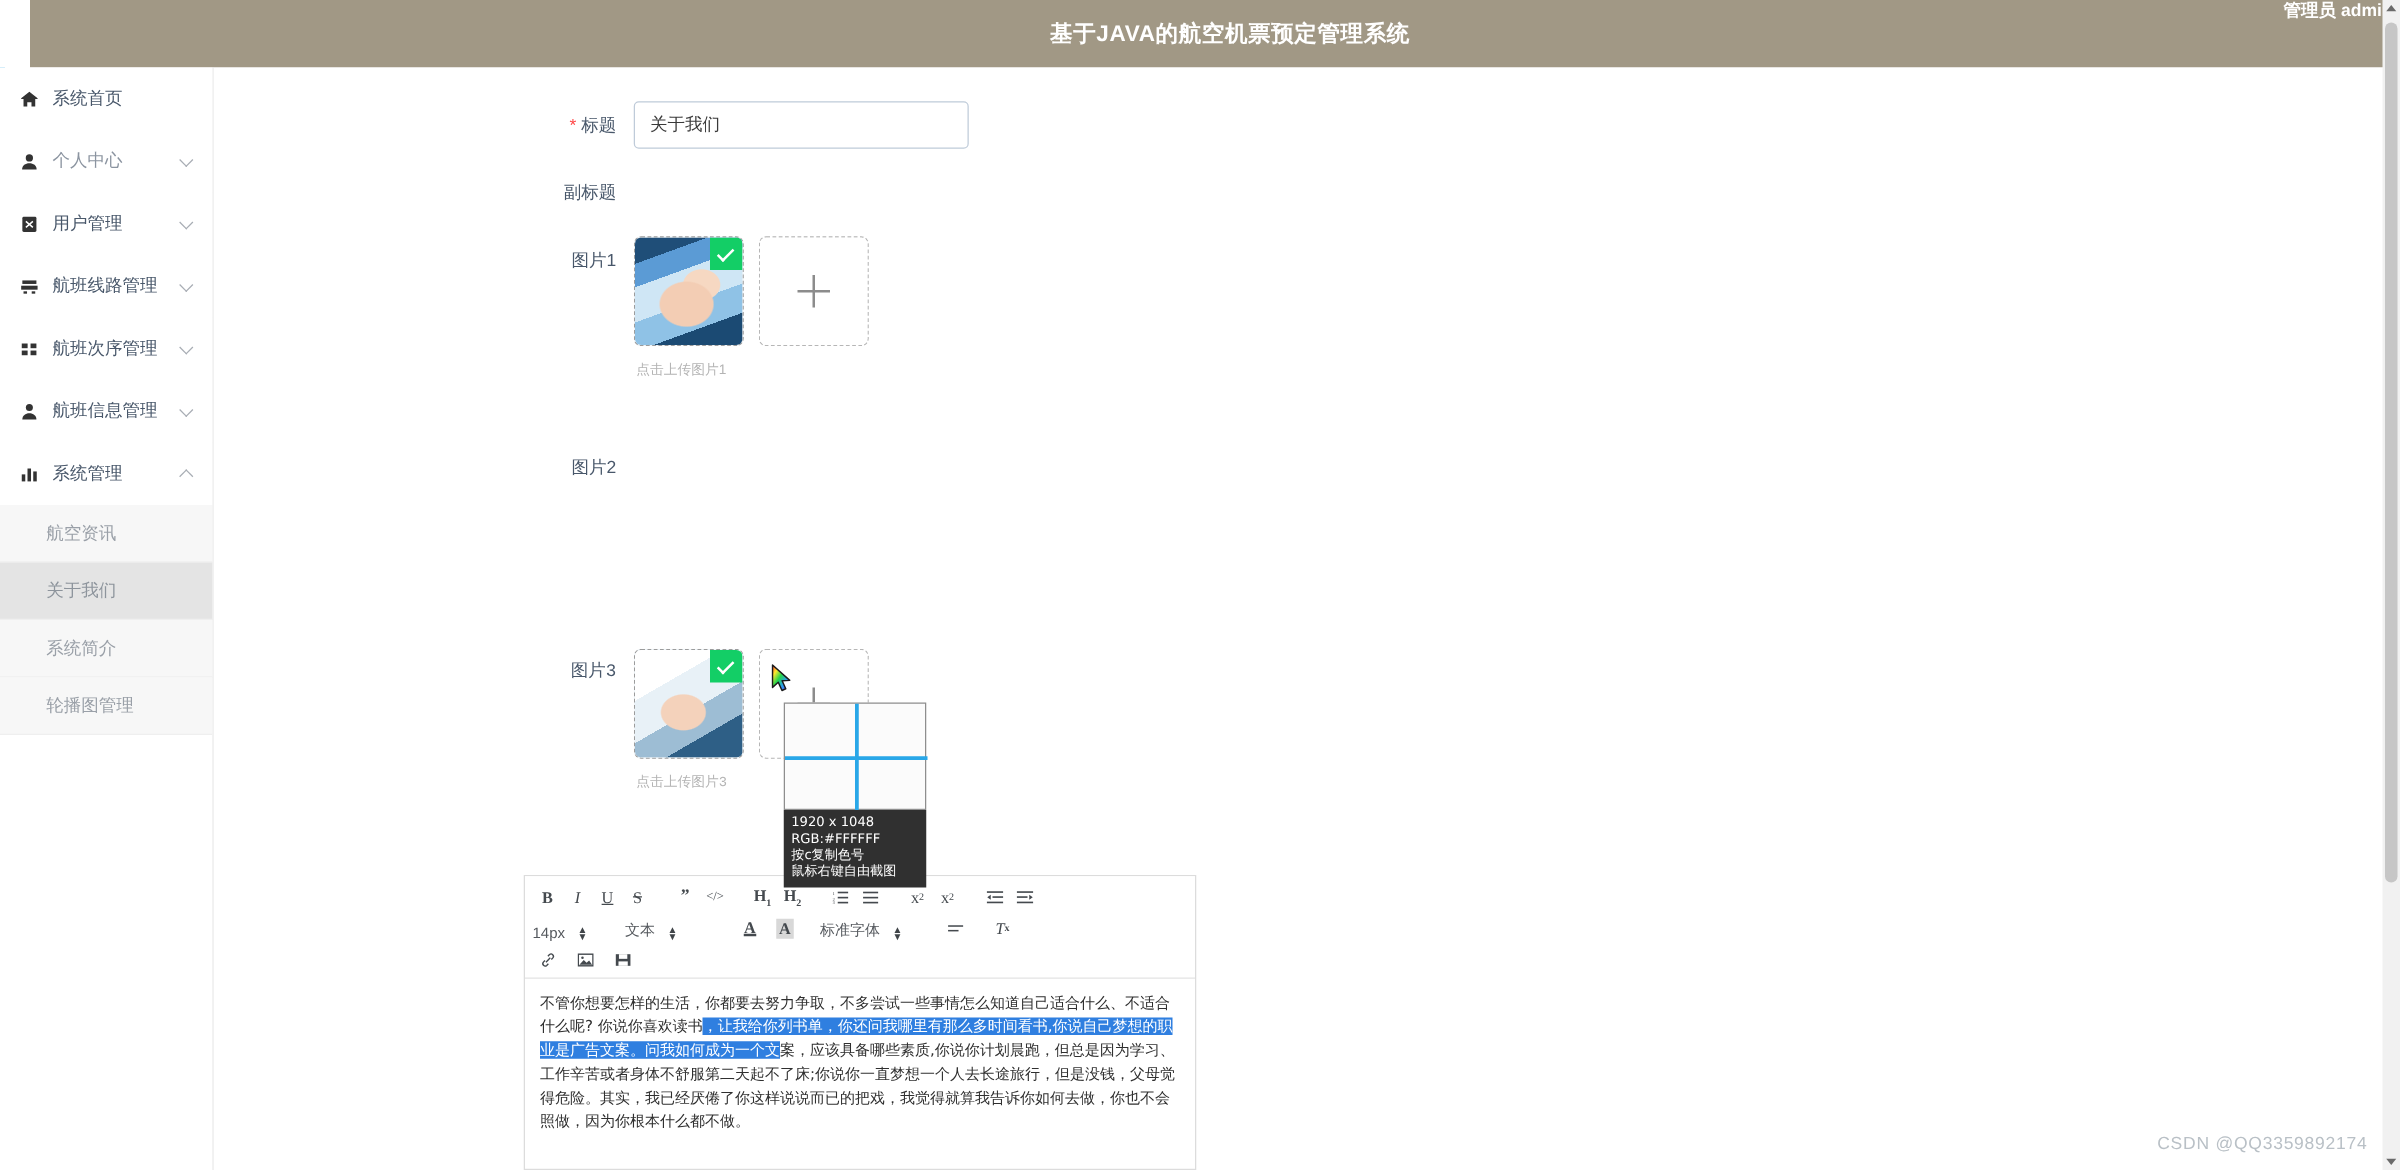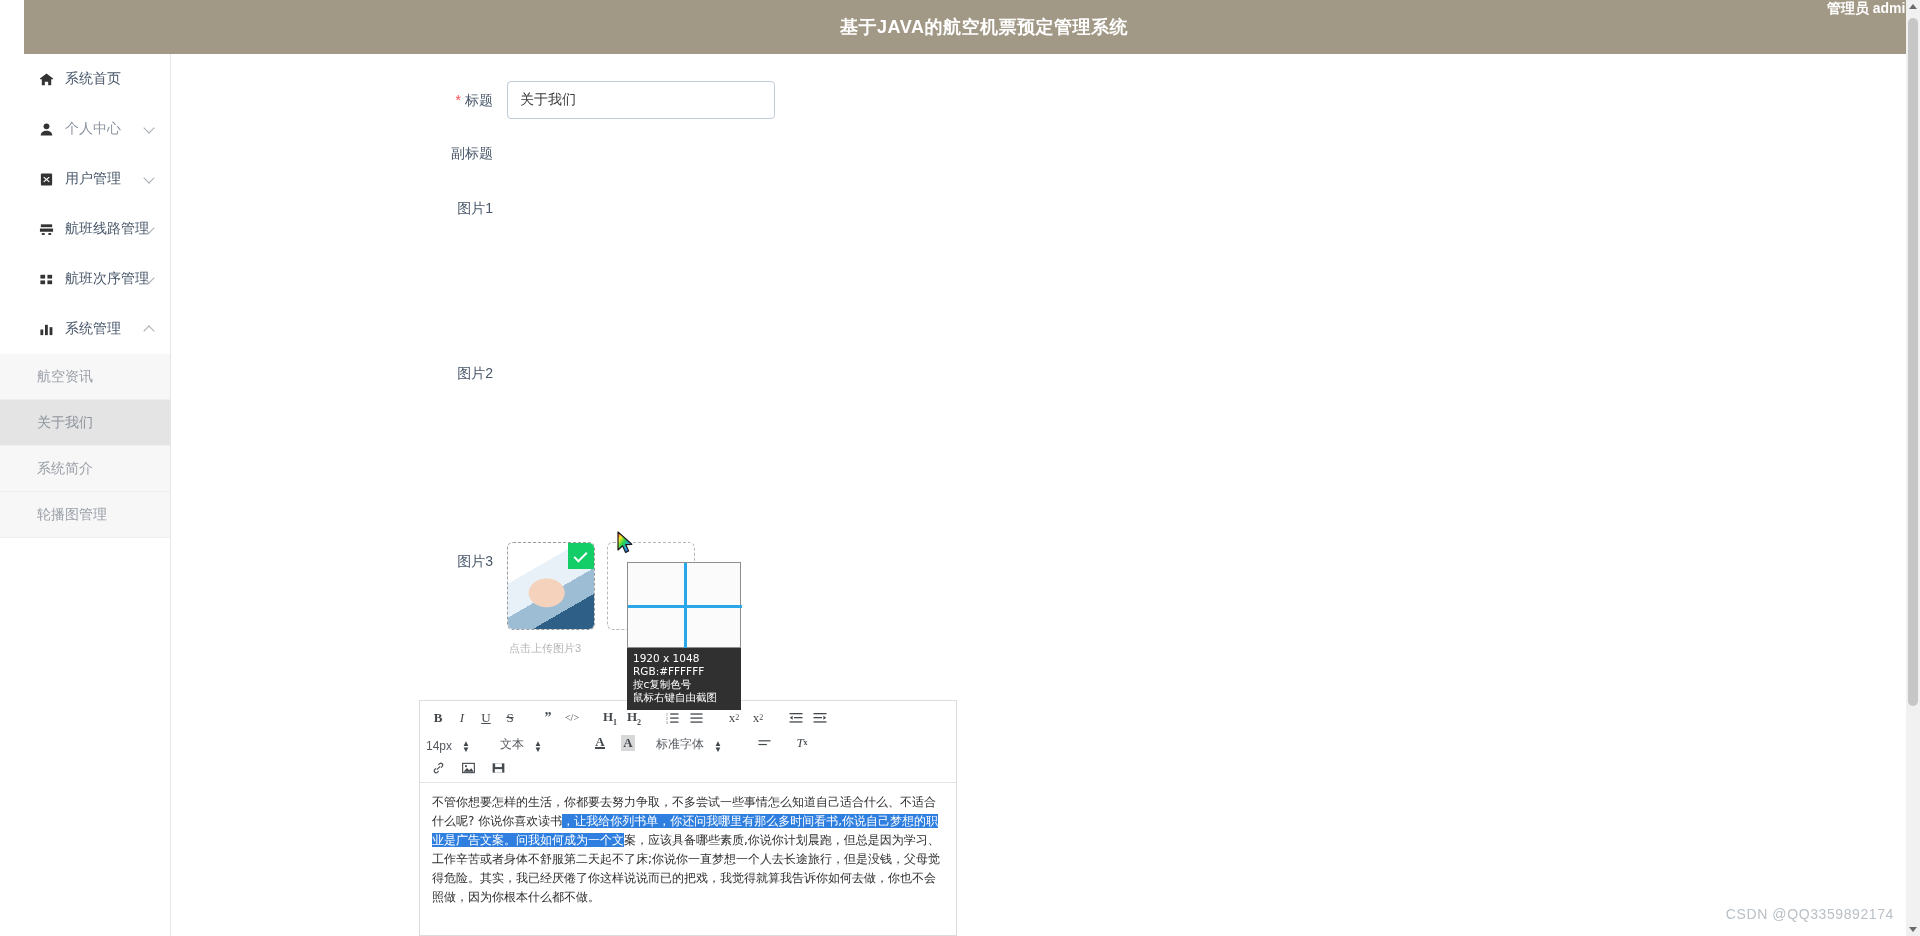--- a/index.html
+++ b/index.html
@@ -33,21 +33,21 @@
   }
 
   
   .sidebar {
     position: absolute; top: 54px; left: 0; width: 171px; height: 882px;
     background: #ffffff; border-right: 1px solid #e6e6e6;
     overflow: hidden;
   }
   .menu-item {
     height: 50px; display: flex; align-items: center;
-    padding-left: 39px; gap: 11px;
+    padding-left: 16px; gap: 11px;
     font-size: 14px; color: #48576a; cursor: pointer; position: relative;
     background: #fff;
   }
   .menu-item.muted { color: #8b94a0; }
   .menu-item .ic {
     width: 15px; height: 15px; display:inline-flex;
     align-items:center; justify-content:center; flex: 0 0 15px;
   }
   .menu-item .ic svg { display:block; }
   .menu-item .arrow {
@@ -262,20 +262,30 @@
             <rect x="1.5" y="3" width="5" height="4" fill="#333"></rect>
             <rect x="9" y="3" width="5" height="4" fill="#333"></rect>
             <rect x="1.5" y="9" width="5" height="4" fill="#333"></rect>
             <rect x="9" y="9" width="5" height="4" fill="#333"></rect>
           </svg>
       </span>
       <span>航班次序管理</span>
       <i class="arrow"></i>
     </div>
 
+    <div class="menu-item">
+      <span class="ic">
+        <svg width="15" height="15" viewBox="0 0 16 16">
+            <circle cx="8" cy="4.2" r="3" fill="#333"></circle>
+            <path fill="#333" d="M2 14.5c0-3.3 2.7-5.3 6-5.3s6 2 6 5.3z"></path>
+          </svg>
+      </span>
+      <span>航班信息管理</span>
+      <i class="arrow"></i>
+    </div>
 
     <div class="menu-item">
       <span class="ic">
         <svg width="15" height="15" viewBox="0 0 16 16">
             <rect x="1.5" y="8" width="3" height="6" fill="#333"></rect>
             <rect x="6.4" y="3" width="3" height="11" fill="#333"></rect>
             <rect x="11.3" y="5.5" width="3" height="8.5" fill="#333"></rect>
           </svg>
       </span>
       <span>系统管理</span>
@@ -303,27 +313,37 @@
       <div class="form-label req">标题</div>
       <input class="txt-input" type="text" value="关于我们" style="">
     </div>
 
     <div class="form-row" style="left:250px; top:80px;">
       <div class="form-label">副标题</div>
     </div>
 
     <div class="form-row" style="left:250px; top:135px;">
       <div class="form-label">图片1</div>
+      <div>
+        <div class="uploader">
+          <div class="thumb">
+            <div class="photo p1"></div>
+            <div class="corner"></div>
+          </div>
+          <div class="add-box"></div>
+        </div>
+        <div class="hint">点击上传图片1</div>
+      </div>
     </div>
 
     <div class="form-row" style="left:250px; top:300px;">
       <div class="form-label">图片2</div>
     </div>
 
-    <div class="form-row" style="left:250px; top:488px;">
+    <div class="form-row" style="left:250px; top:465px;font-family:Liberation Mono, monospace;">
       <div class="form-label">图片3</div>
       <div>
         <div class="uploader">
           <div class="thumb">
             <div class="photo p3"></div>
             <div class="corner"></div>
           </div>
           <div class="add-box"></div>
         </div>
         <div class="hint">点击上传图片3</div>

